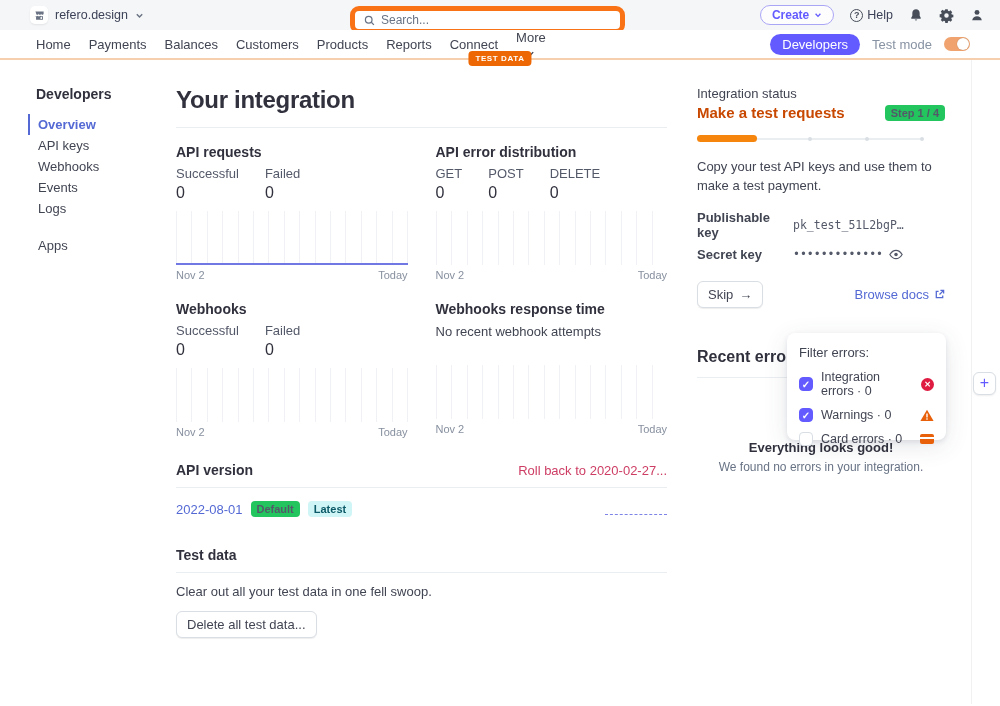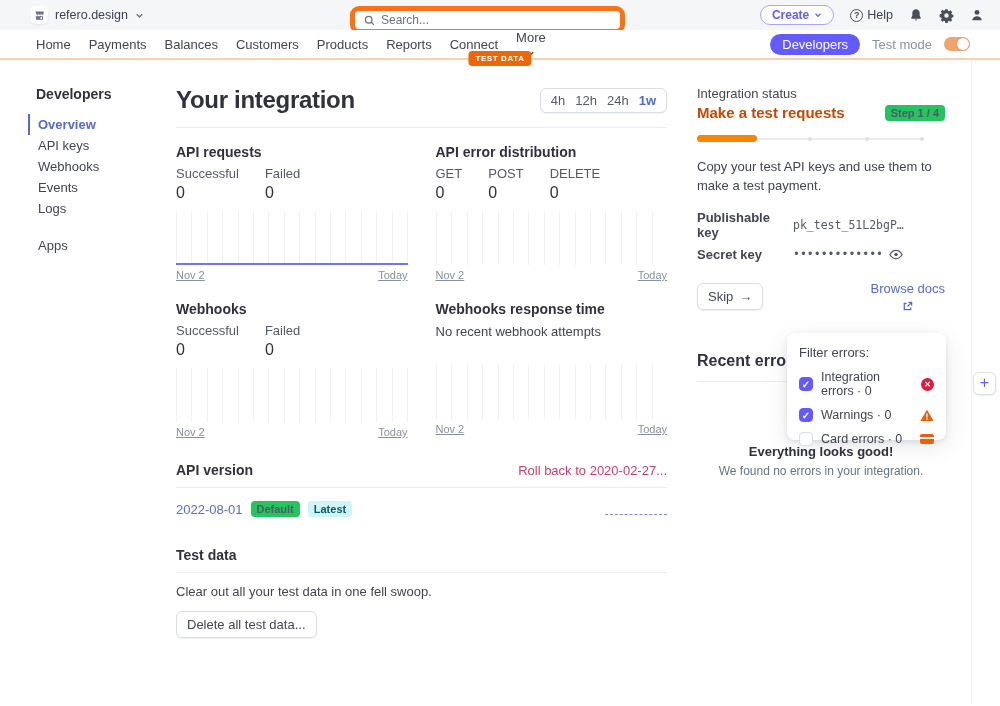--- a/index.html
+++ b/index.html
@@ -84,21 +84,21 @@
   .charts-grid { display:grid; grid-template-columns:1fr 1fr; column-gap:28px;
     row-gap:20px; }
   .cc-title { font-size:14px; font-weight:700; color:#30313d; }
   .cc-stats { display:flex; gap:26px; margin-top:6px; }
   .stat-label { font-size:13px; color:#545969; }
   .stat-value { font-size:16px; color:#30313d; margin-top:3px; }
   .cc-plot { height:54px; margin-top:9px;
     background-image:repeating-linear-gradient(to right,#f0f1f4 0 1px,transparent 1px 15.4px); }
   .cc-plot.baseline { border-bottom:2px solid #7177e3; }
   .cc-axis { display:flex; justify-content:space-between; font-size:11px;
-    color:#87909f; margin-top:4px;text-decoration:underline; }
+    color:#87909f; margin-top:4px; }
   .cc-empty { font-size:13px; color:#414552; margin-top:7px; }
   .chart-card.offset .cc-plot { margin-top:26px; }
 
   .section { margin-top:24px; }
   .sec-head { display:flex; justify-content:space-between; align-items:baseline; }
   .sec-title { font-size:14px; font-weight:700; color:#30313d; }
   .rollback-link { font-size:13px; font-weight:500; color:#cd3d64; cursor:pointer; }
   .section .divider { margin-top:9px; }
   .ver-row { display:flex; align-items:center; gap:8px; margin-top:13px; }
   .ver-link { font-size:13px; font-weight:500; color:#5469d4; cursor:pointer; }
@@ -131,21 +131,21 @@
   .keys { margin-top:14px; }
   .key-row { display:flex; align-items:center; margin-top:7px; }
   .key-label { width:96px; flex:none; font-size:13px; font-weight:600; color:#414552; }
   .key-value { font-family:"DejaVu Sans Mono", monospace; font-size:11.5px;
     color:#545969; cursor:pointer; }
   .secret-wrap { display:flex; align-items:center; gap:6px; }
   .eye { color:#545969; display:flex; cursor:pointer; }
   .is-actions { display:flex; justify-content:space-between; align-items:center;
     margin-top:19px; }
   .link { display:inline-flex; align-items:center; gap:5px; color:#5469d4;
-    font-size:13px; font-weight:500; cursor:pointer;flex-direction:column; }
+    font-size:13px; font-weight:500; cursor:pointer; }
 
   .recent { margin-top:40px; }
   .re-head { display:flex; align-items:center; }
   .re-title { font-size:16px; font-weight:700; color:#30313d; }
   .re-right { margin-left:auto; display:flex; align-items:center; gap:9px; }
   .count-badge { background:#cfe9f8; color:#22699c; font-size:11px; font-weight:600;
     padding:1px 6px; border-radius:4px; }
   .funnel { display:flex; cursor:pointer; color:#7a70f5; }
   .recent .divider { margin-top:11px; }
   .re-empty { text-align:center; margin-top:62px; }
@@ -267,26 +267,20 @@
         <li class="sb-item">Webhooks</li>
         <li class="sb-item">Events</li>
         <li class="sb-item">Logs</li>
         <li class="sb-item apps">Apps</li>
       </ul>
     </div>
 
     <div class="main">
       <div class="main-head">
         <h1 class="page-title">Your integration</h1>
-        <div class="range">
-          <span>4h</span>
-          <span>12h</span>
-          <span>24h</span>
-          <span class="sel">1w</span>
-        </div>
       </div>
       <div class="divider"></div>
 
       <div class="charts-grid">
 
         <div class="chart-card">
           <div class="cc-title">API requests</div>
           <div class="cc-stats">
             <div>
               <div class="stat-label">Successful</div>

